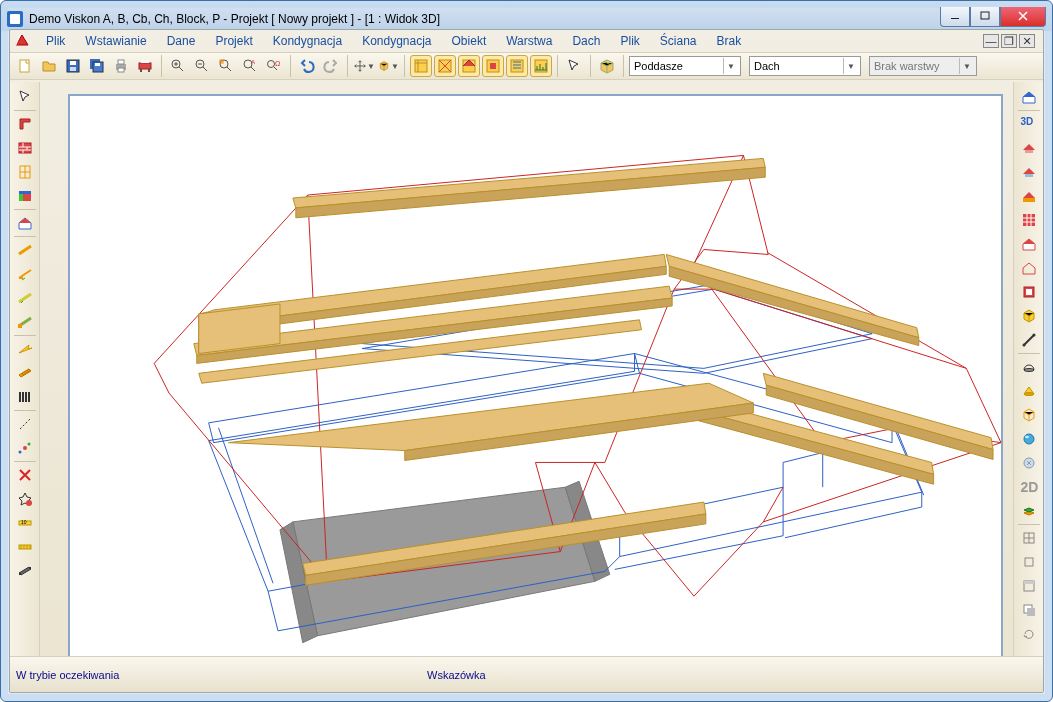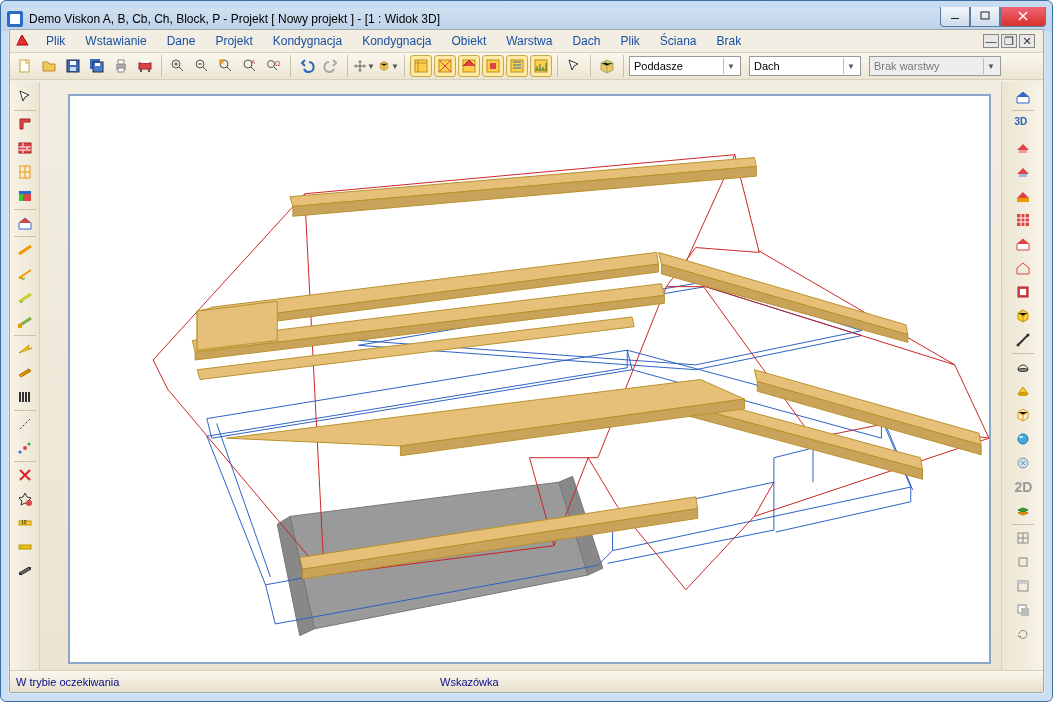--- a/index.html
+++ b/index.html
@@ -33,30 +33,30 @@
 .tbtn svg,.tbtn .ic{width:16px;height:16px;}
 .dd-arrow{width:7px;font-size:8px;color:#555;margin-left:1px;}
 
 .combo{ height:20px; border:1px solid #9a9a9a; background:#fff; display:flex; align-items:center; padding:0 2px 0 4px; font-size:11px; gap:4px;}
 .combo .cv{flex:1;white-space:nowrap;overflow:hidden;}
 .combo .ar{width:15px;height:16px;border-left:1px solid #bbb;display:flex;align-items:center;justify-content:center;color:#555;font-size:8px;}
 .combo.dis{ background:#eee;color:#777;}
 
 .workarea{ position:absolute; top:52px; left:0; right:0; bottom:18px; display:flex;}
 .ltool{ width:30px; background:linear-gradient(90deg,#f7f3e7,#ece5d2); border-right:1px solid #d6d0bf; display:flex; flex-direction:column; align-items:center; padding-top:4px; gap:2px;}
-.rtool{ width:42px; background:linear-gradient(270deg,#f7f3e7,#ece5d2); border-left:1px solid #d6d0bf; display:flex; flex-direction:column; align-items:center; padding-top:4px; gap:2px;}
+.rtool{ width:30px; background:linear-gradient(270deg,#f7f3e7,#ece5d2); border-left:1px solid #d6d0bf; display:flex; flex-direction:column; align-items:center; padding-top:4px; gap:2px;}
 .ltool .tbtn,.rtool .tbtn{width:22px;height:22px;}
 .ltool .tsep,.rtool .tsep{height:1px;width:22px;}
 
 .canvas-wrap{ flex:1; padding:12px 10px 10px 28px; }
 .canvas{ width:100%; height:100%; background:#fff; border:2px solid #8aa6c8; position:relative; overflow:hidden;}
 .canvas svg{position:absolute;inset:0;}
 
-.statusbar{ position:absolute; left:0; right:0; bottom:0; height:22px; background:linear-gradient(#faf7ee,#e7e0cc); border-top:1px solid #d6d0bf; display:flex; align-items:center; font-size:11px; padding:0 6px; color:#0a0a8a; gap:40px;}
-.statusbar .s2{ position:absolute; left:430px;}
+.statusbar{ position:absolute; left:0; right:0; bottom:0; height:36px; background:linear-gradient(#faf7ee,#e7e0cc); border-top:1px solid #d6d0bf; display:flex; align-items:center; font-size:11px; padding:0 6px; color:#0a0a8a; gap:40px;}
+.statusbar .s2{ position:absolute; left:417px;}
 </style>
 </head>
 <body>
 
 <div class="window-frame">
   <div class="titlebar">
     <div class="app-icon"></div>
     <div class="titlebar-text">Demo Viskon A, B, Cb, Ch, Block, P - Projekt [ Nowy projekt ]  - [1 : Widok 3D]</div>
     <div class="win-btns">
       <div class="win-btn min">
@@ -257,21 +257,21 @@
         </div>
       <div class="tsep"></div>
       <div class="combo" style="width:112px">
           <span class="cv">Poddasze</span>
           <span class="ar">▼</span>
         </div>
       <div class="combo" style="width:112px;margin-left:6px">
           <span class="cv">Dach</span>
           <span class="ar">▼</span>
         </div>
-      <div class="combo dis" style="width:132px;margin-left:6px">
+      <div class="combo dis" style="width:108px;margin-left:6px">
           <span class="cv">Brak warstwy</span>
           <span class="ar">▼</span>
         </div>
     </div>
 
     <div class="workarea">
       <div class="ltool">
         <div class="tbtn">
             <svg viewBox="0 0 16 16">
               <path d="M3 2l3 10 2-4 4-2z" fill="#fff" stroke="#333"></path>

